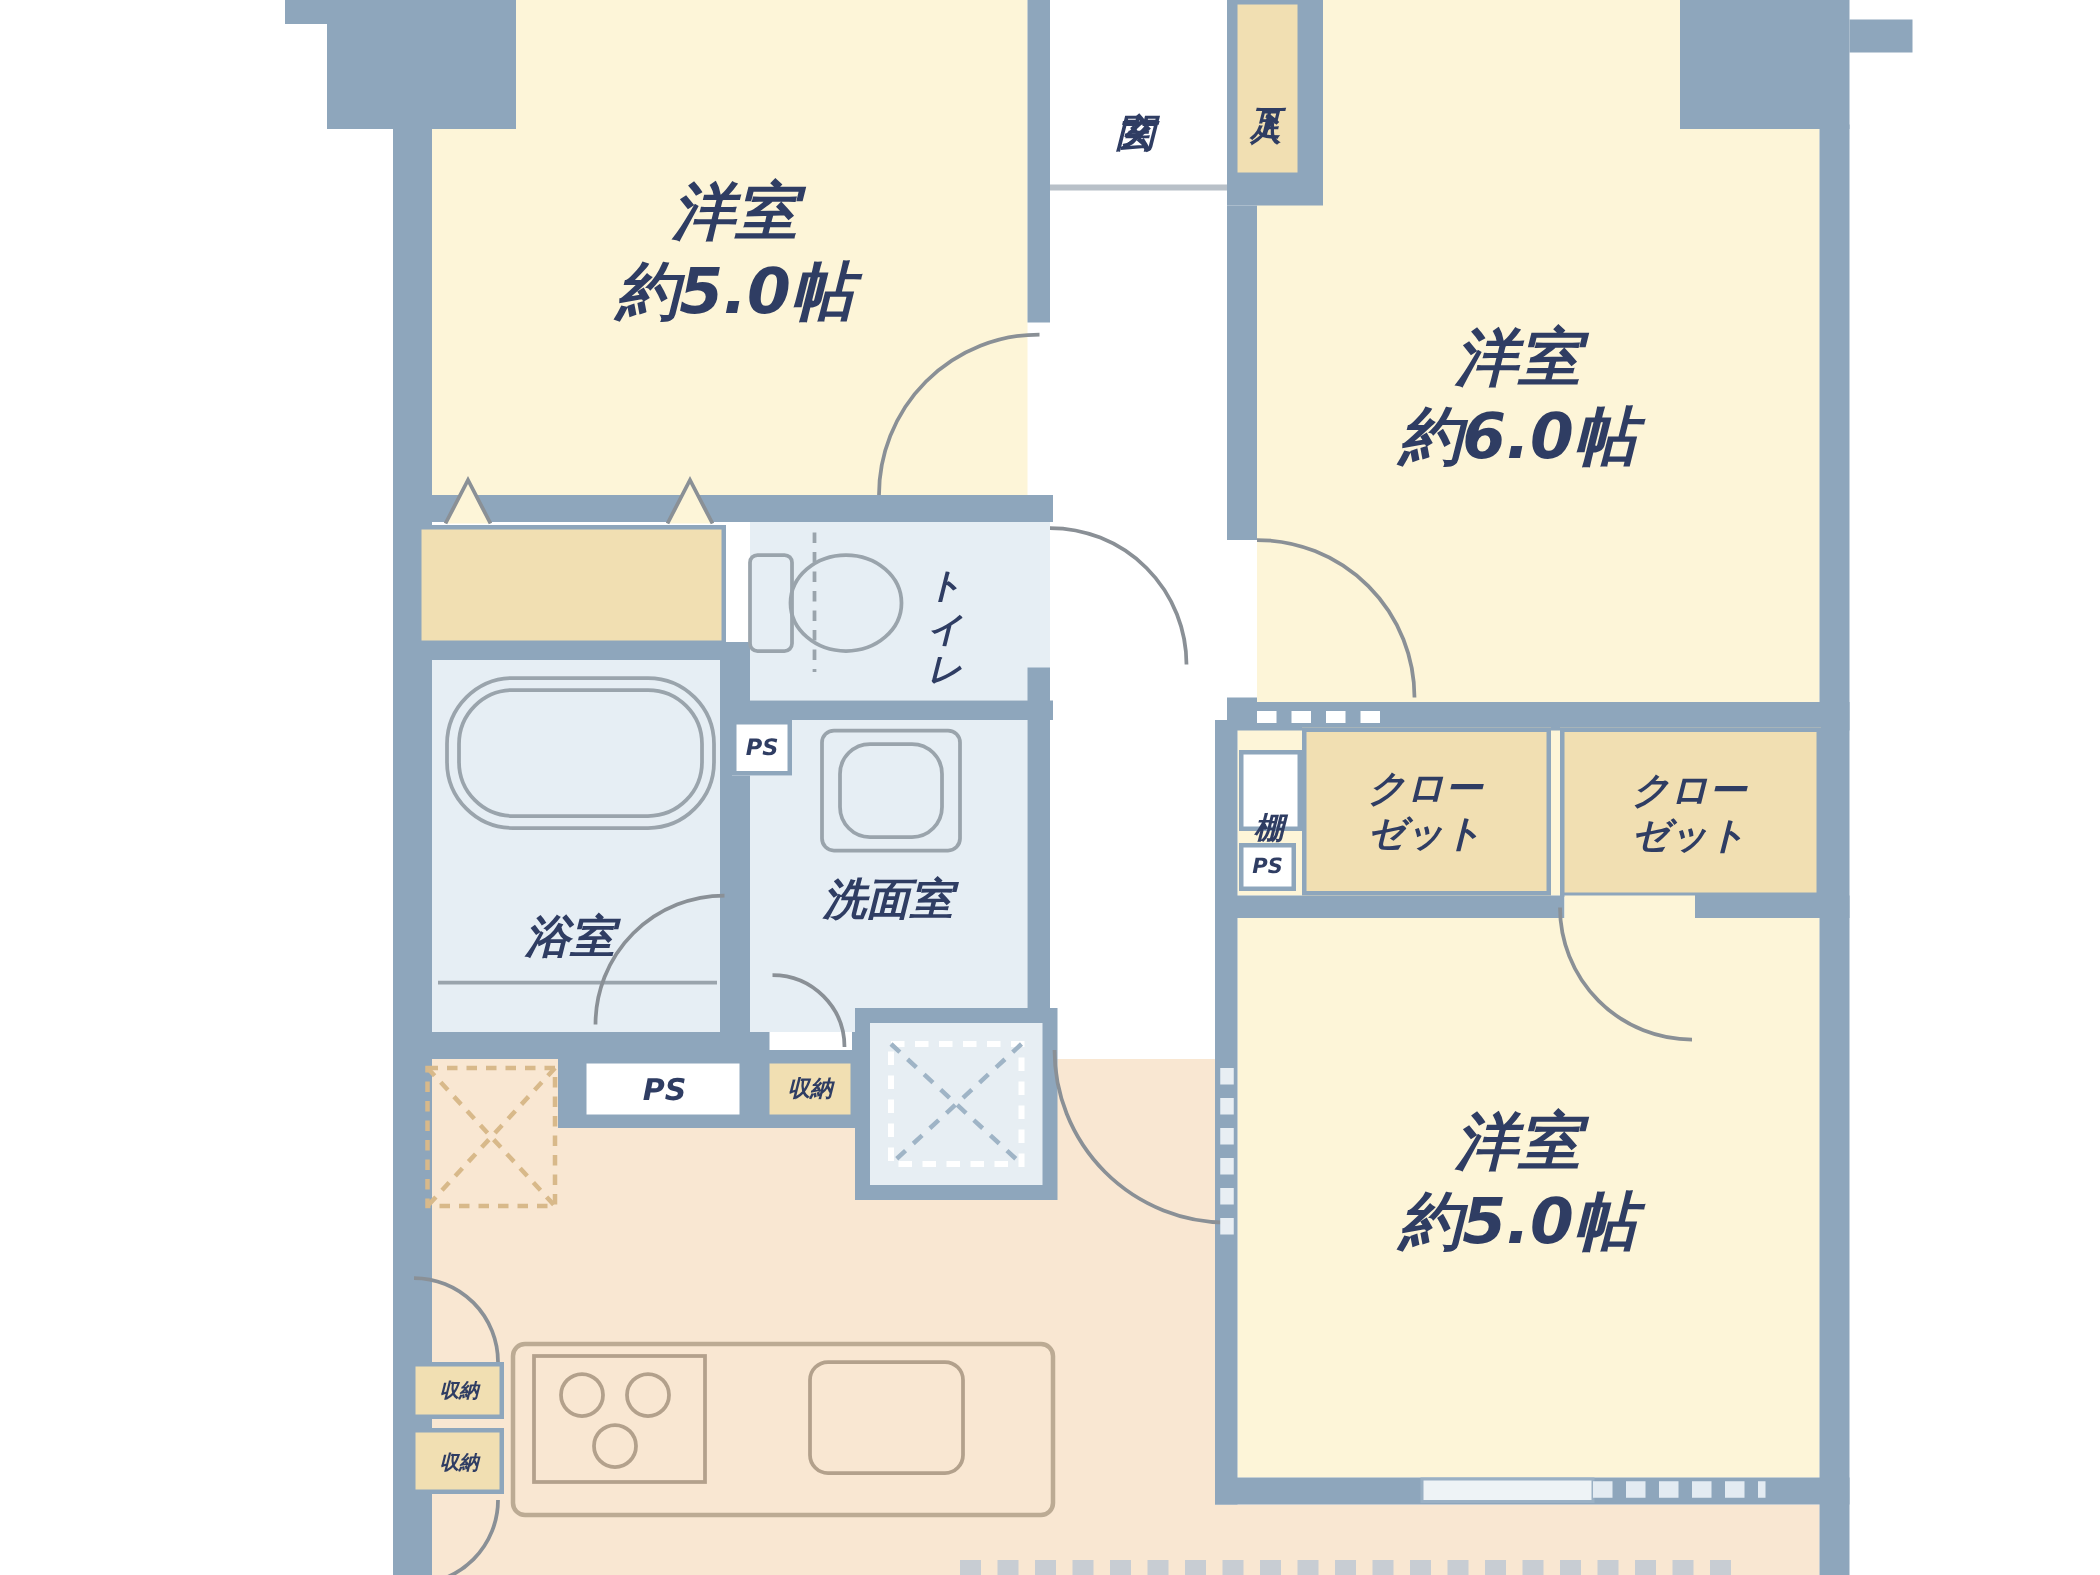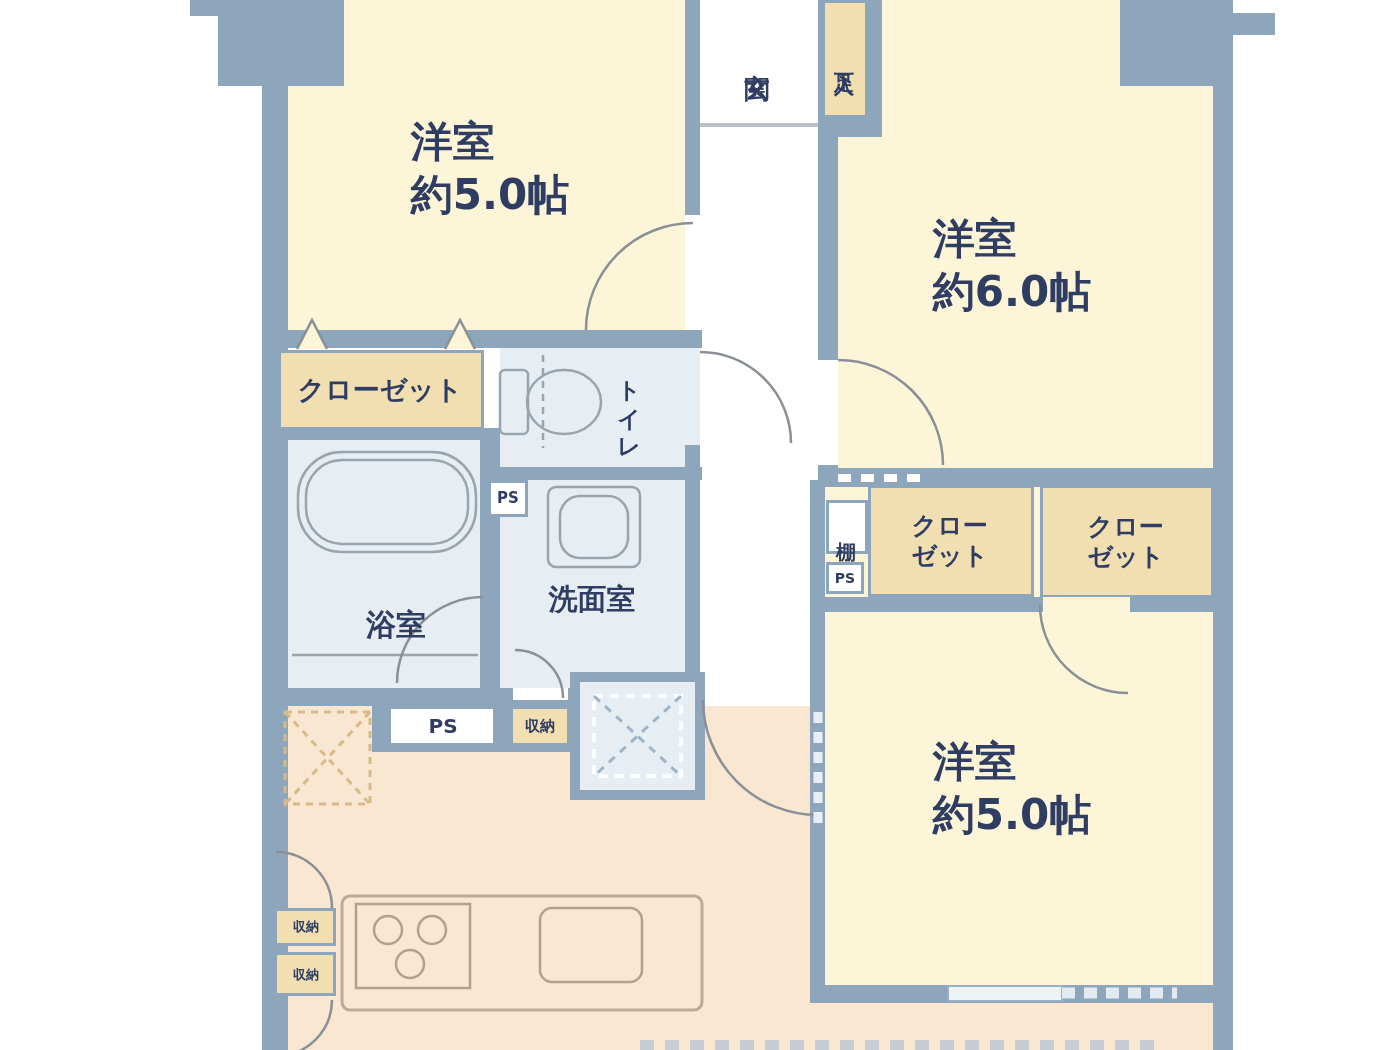--- a/index.html
+++ b/index.html
@@ -7,21 +7,21 @@
         font-family:"DejaVu Sans","Liberation Sans",sans-serif;}
   .fill{position:absolute;}
   .wall{position:absolute;background:#8ea6bc;}
   .box{position:absolute;border:3px solid #8ea6bc;box-sizing:border-box;}
   .tan{background:#f1dfb2;}
   .white{background:#ffffff;}
   .cream{background:#fdf5d8;}
   .peach{background:#f9e7d2;}
   .wet{background:#e6eef4;}
   .lbl{position:absolute;transform:translate(-50%,-50%);color:#2f3d63;font-weight:bold;
-       white-space:nowrap;z-index:40;}
+       text-align:center;white-space:nowrap;z-index:40;font-style:italic;}
   .vert{writing-mode:vertical-rl;text-orientation:upright;letter-spacing:3px;}
   .room-label{font-size:42px;line-height:1.25;}
   svg#overlay{position:absolute;left:0;top:0;z-index:30;pointer-events:none;}
 </style>
 </head>
 <body>
 
 <div id="plan">
 
   <div class="fill cream" style="left:288px;top:0;width:397px;height:330px;"></div>
@@ -151,32 +151,31 @@
   </div>
   <div class="lbl room-label" style="left:1012px;top:265px;">
     <div>洋室</div>
     <div>約6.0帖</div>
   </div>
   <div class="lbl room-label" style="left:1012px;top:788px;">
     <div>洋室</div>
     <div>約5.0帖</div>
   </div>
 
-  <div class="lbl" style="left:380px;top:390px;font-size:27px;">クローゼット</div>
 
   <div class="lbl" style="left:950px;top:541px;font-size:25px;line-height:1.2;">
     <div>クロー</div>
     <div>ゼット</div>
   </div>
   <div class="lbl" style="left:1126px;top:542px;font-size:25px;line-height:1.2;">
     <div>クロー</div>
     <div>ゼット</div>
   </div>
 
-  <div class="lbl" style="left:396px;top:625px;font-size:30px;">浴室</div>
+  <div class="lbl" style="left:380px;top:625px;font-size:30px;">浴室</div>
   <div class="lbl" style="left:592px;top:600px;font-size:29px;">洗面室</div>
   <div class="lbl vert" style="left:630px;top:407px;font-size:23px;">トイレ</div>
   <div class="lbl vert" style="left:757px;top:57px;font-size:25px;">玄関</div>
   <div class="lbl vert" style="left:845px;top:58px;font-size:20px;letter-spacing:1px;">下足入</div>
   <div class="lbl vert" style="left:847px;top:527px;font-size:20px;">棚</div>
 
   <div class="lbl" style="left:845px;top:578px;font-size:14px;">PS</div>
   <div class="lbl" style="left:508px;top:498px;font-size:15px;">PS</div>
   <div class="lbl" style="left:443px;top:726px;font-size:20px;">PS</div>
   <div class="lbl" style="left:540px;top:726px;font-size:15px;">収納</div>

